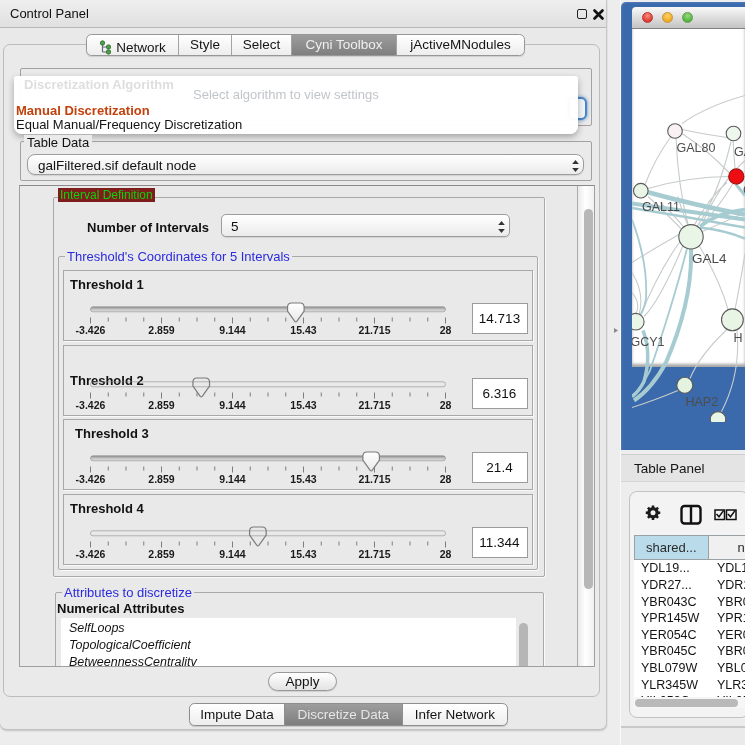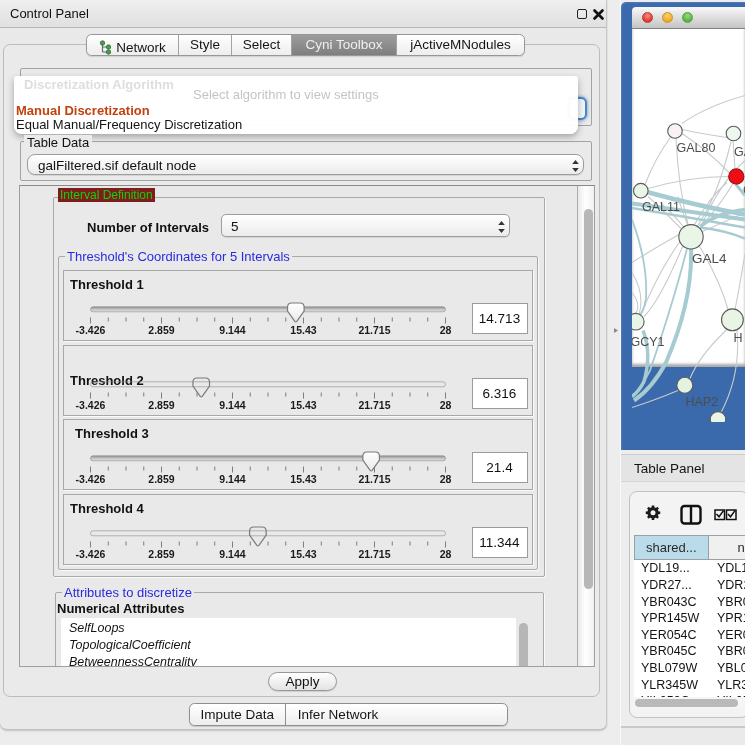--- a/index.html
+++ b/index.html
@@ -169,20 +169,21 @@
 <div class="abs" style="left:8px;top:20px;font-size:12.5px;color:#141414;">TopologicalCoefficient</div>
 <div class="abs" style="left:8px;top:37px;font-size:12.5px;color:#141414;">BetweennessCentrality</div>
 </div>
 <div class="abs" style="left:499px;top:437px;width:9px;height:50px;border-radius:4.5px;background:#b6b6b6;"></div>
 <div class="abs" style="left:556.5px;top:0;width:19.5px;height:482px;background:linear-gradient(90deg,#e9e9e9,#ffffff 40%,#ededed);border-left:1px solid #ababab;"></div>
 <div class="abs" style="left:563.5px;top:23px;width:9px;height:380px;border-radius:4.5px;background:#b7b7b7;"></div>
 </div>
 <div class="abs" style="left:268px;top:672px;width:69px;height:19px;border:1px solid #989898;border-radius:9.5px;background:linear-gradient(#ffffff,#e3e3e3);box-shadow:0 1px 1px rgba(0,0,0,0.12);text-align:center;line-height:18px;font-size:13.5px;color:#111;">Apply</div>
 <div class="abs" style="left:145px;top:703px;width:319px;height:23px;border:1px solid #8e8e8e;border-radius:5.5px;overflow:hidden;background:linear-gradient(#ffffff,#ededed);box-shadow:0 1px 1px rgba(0,0,0,0.15);display:flex;margin-left:44px;">
 <div style="width:94.5px;height:100%;color:#151515;font-size:13.5px;display:flex;align-items:center;justify-content:center;">Impute Data</div>
+<div style="width:118.5px;height:100%;background:linear-gradient(#9d9d9d,#7e7e7e);color:#e6e6e6;border-left:1px solid #8e8e8e;font-size:13.5px;display:flex;align-items:center;justify-content:center;">Discretize Data</div>
 <div style="width:106px;height:100%;color:#151515;border-left:1px solid #8e8e8e;font-size:13.5px;display:flex;align-items:center;justify-content:center;">Infer Network</div>
 </div>
 </div>
 <div class="abs" style="left:608px;top:0;width:12.5px;height:745px;background:#ededed;border-right:1px solid #f8f8f8;"></div>
 <svg class="abs" style="left:613px;top:327px;" width="6" height="7">
     <path d="M1,6 L1,1 L5,3.5 Z" fill="#888"></path>
   </svg>
 <div class="abs" style="left:620.5px;top:2px;width:124.5px;height:448px;background:#3a69ac;border-radius:5px 0 0 0;box-shadow:inset 1px 1px 2px rgba(255,255,255,0.12);">
 <div class="abs" style="left:11.5px;top:5px;width:113px;height:21.5px;background:linear-gradient(#f8f8f8,#c4c4c4);border-radius:4px 0 0 0;border-bottom:1px solid #828282;">
 <div class="abs" style="left:9.5px;top:5px;width:11px;height:11px;border-radius:50%;background:radial-gradient(circle at 50% 30%, #f98e80, #dd3a30 70%);border:0.8px solid #b93730;"></div>

